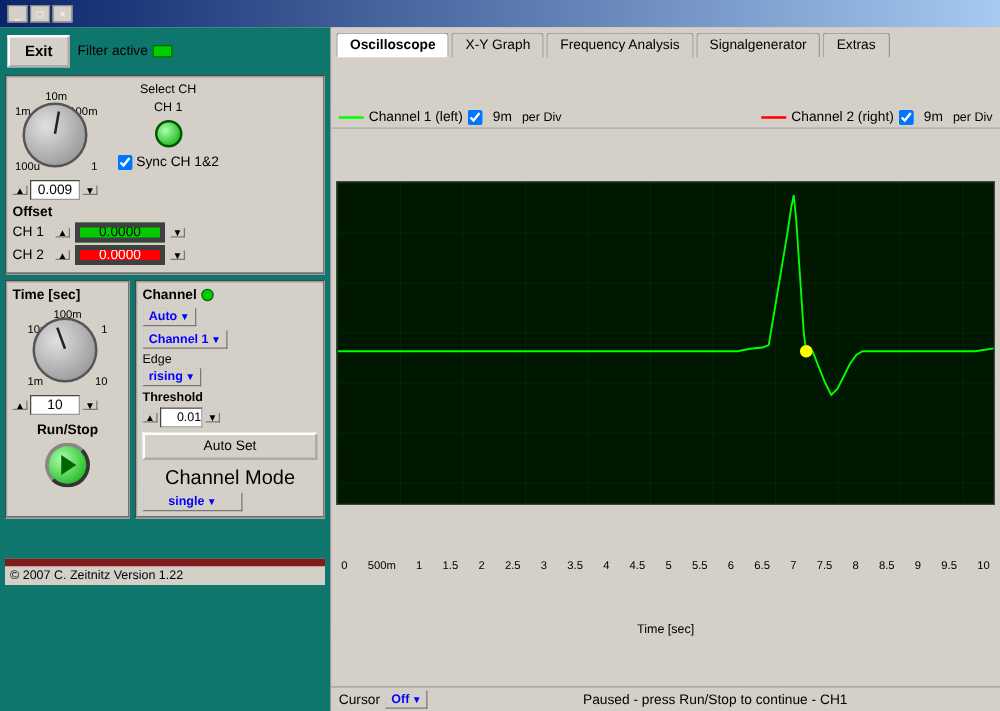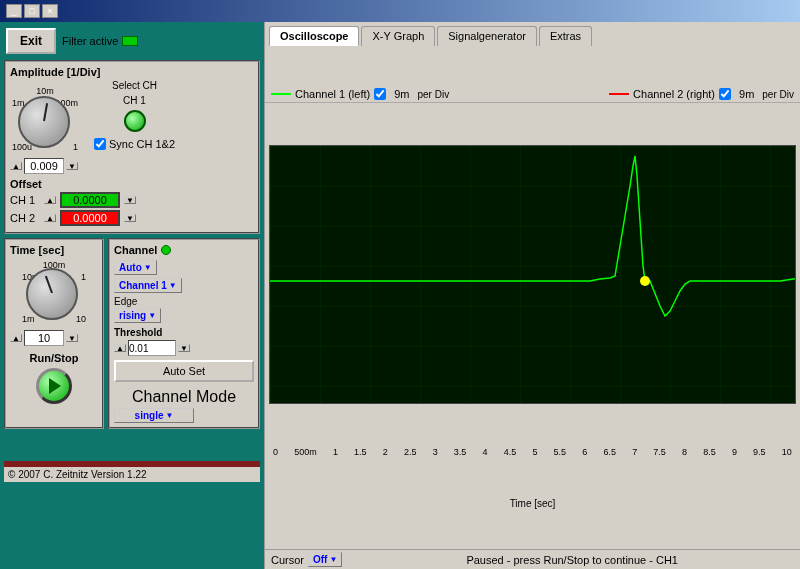--- a/index.html
+++ b/index.html
@@ -153,24 +153,24 @@
       border-radius: 50%;
       width: 22px; height: 22px;
       border: 2px solid #005500;
       display: inline-block;
     }
     .sync-check { display: flex; align-items: center; gap: 3px; font-size: 11px; margin-top: 4px; }
     .offset-section { margin-top: 4px; }
     .offset-row { display: flex; align-items: center; gap: 4px; margin: 2px 0; }
     .offset-label { font-size: 11px; width: 30px; }
     .offset-input {
-      width: 60px; height: 16px;
+      width: 72px; height: 16px;
       background: #00cc00;
       color: black;
-      border: 2px solid #404040;
+      border: 4px solid #404040;
       font-size: 11px;
       text-align: center;
     }
     .offset-input.red-bg { background: #ff0000; color: white; }
     .spin-btn { width: 12px; height: 8px; background: #d4d0c8; border: 1px outset #ccc; font-size: 8px; cursor: pointer; display: flex; align-items: center; justify-content: center; }
     .time-val-box {
       border: 1px inset #999;
       background: white;
       width: 40px; height: 16px;
       font-size: 11px; text-align: center;
@@ -186,24 +186,24 @@
       font-size: 10px;
       display: flex; align-items: center; gap: 2px;
       color: blue;
       font-weight: bold;
     }
     .dropdown-arrow { font-size: 8px; }
     .edge-label { font-size: 10px; margin: 2px 0 1px; }
     .threshold-section { margin-top: 4px; }
     .threshold-label { font-size: 10px; font-weight: bold; }
     .threshold-input {
-      width: 48px; height: 16px;
+      width: 34px; height: 16px;
       border: 1px inset #999;
       background: white;
-      font-size: 10px; text-align: left;
+      font-size: 10px; text-align: right;
     }
     .auto-set-btn {
       background: #d4d0c8;
       border: 2px outset #fff;
       padding: 3px 8px;
       cursor: pointer;
       font-size: 11px;
       margin-top: 4px;
       width: 100%;
     }
@@ -245,21 +245,20 @@
 
       <div class="top-row">
         <button class="exit-btn">Exit</button>
         <div class="filter-active">
           <span>Filter active</span>
           <div class="filter-led"></div>
         </div>
       </div>
 
       <div class="section-box">
-        <div class="section-title">Amplitude [1/Div]</div>
         <div class="amplitude-row">
           <div style="position: relative; width: 70px; height: 70px; margin-top: 4px;">
             <div style="position: absolute; top: 2px; left: 50%; transform: translateX(-50%); font-size: 9px;">10m</div>
             <div style="position: absolute; top: 14px; left: 2px; font-size: 9px;">1m</div>
             <div style="position: absolute; top: 14px; right: 2px; font-size: 9px;">100m</div>
             <div class="knob" style="position: absolute; top: 12px; left: 8px; width: 52px; height: 52px;">
               <div class="knob-marker"></div>
             </div>
             <div style="position: absolute; bottom: 2px; left: 2px; font-size: 9px;">100u</div>
             <div style="position: absolute; bottom: 2px; right: 2px; font-size: 9px;">1</div>
@@ -375,20 +374,21 @@
       </div>
 
       <div class="copyright">© 2007  C. Zeitnitz Version 1.22</div>
     </div>
 
     <div class="right-panel">
 
       <div class="tab-bar">
         <div class="tab active">Oscilloscope</div>
         <div class="tab">X-Y Graph</div>
+        <div class="tab">Frequency Analysis</div>
         <div class="tab">Signalgenerator</div>
         <div class="tab">Extras</div>
       </div>
 
       <div class="channel-row">
         <div class="ch-indicator">
           <div class="ch-line green"></div>
           <span>Channel 1 (left)</span>
           <input type="checkbox" checked="" style="">
         </div>

